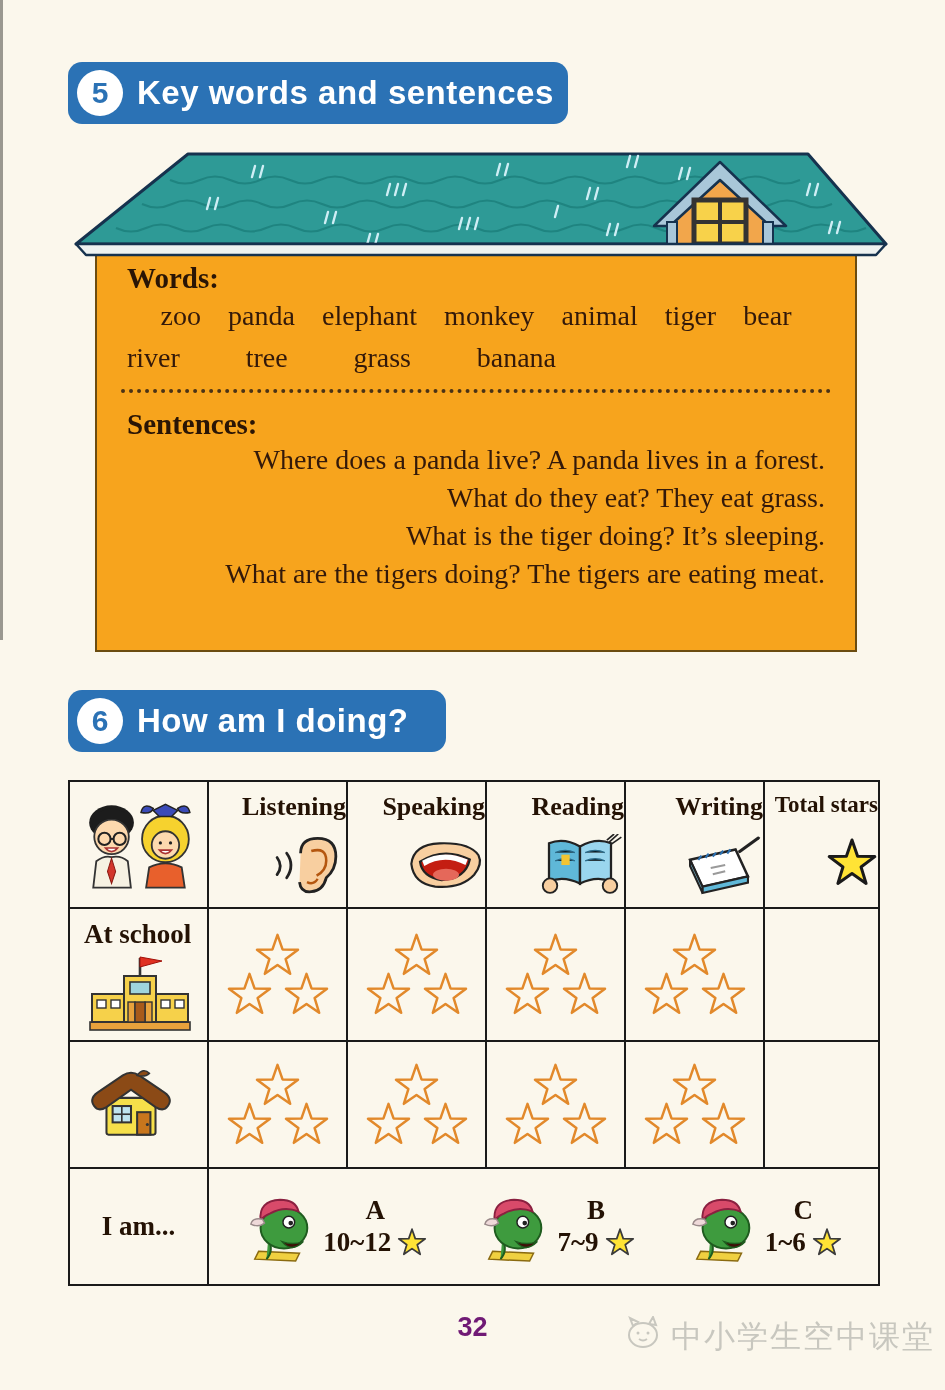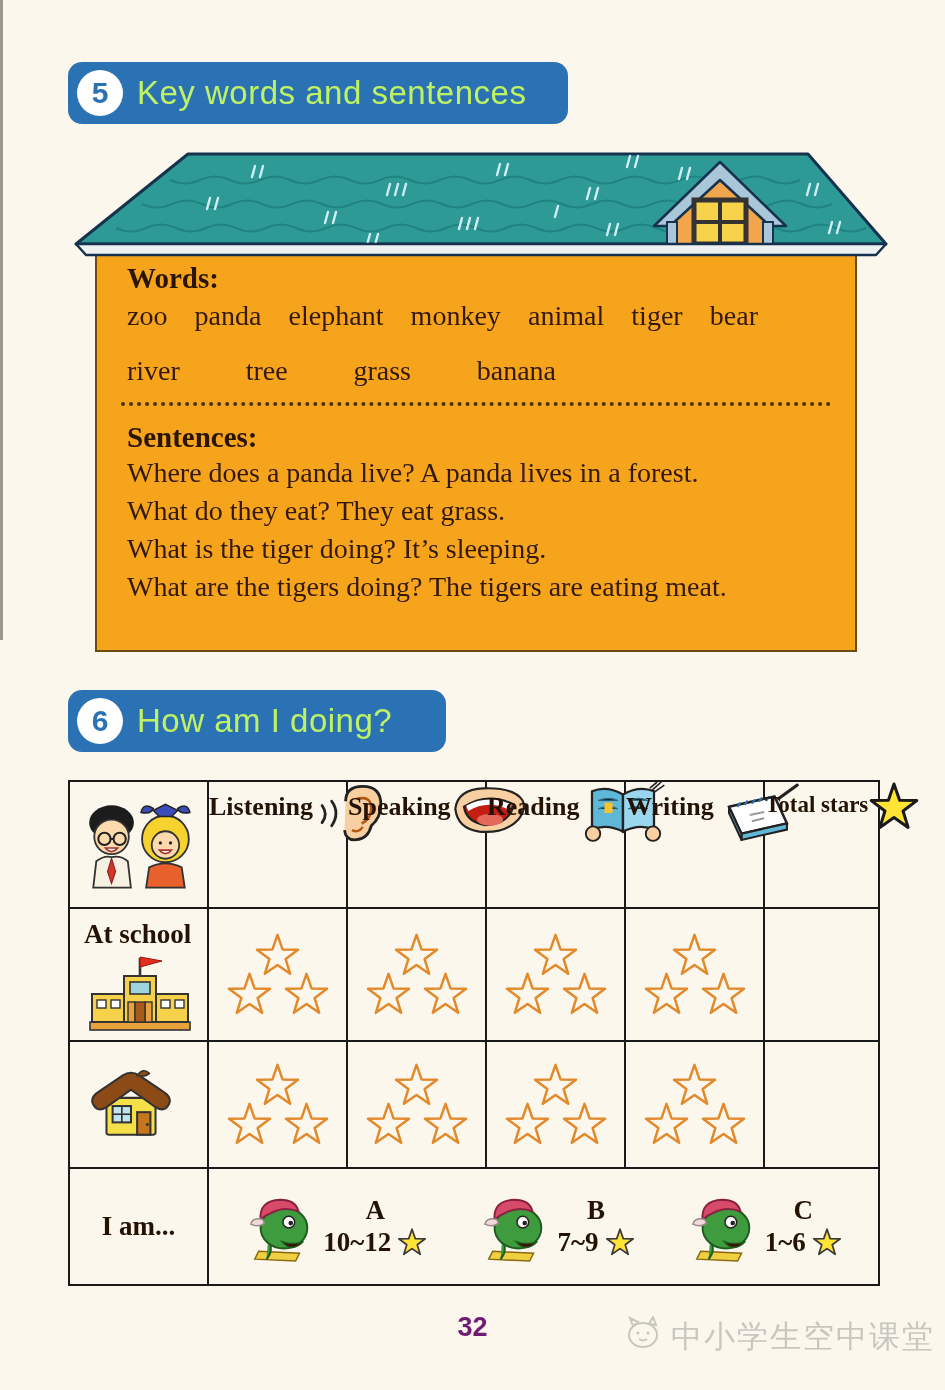--- a/index.html
+++ b/index.html
@@ -15,56 +15,56 @@
   .banner {
     position:absolute; height:62px; background:#2B72B5; border-radius:14px;
     display:flex; align-items:center; gap:14px; padding:0 20px 0 9px;
     font-family:"Liberation Sans", sans-serif;
   }
   .banner .num {
     width:46px; height:46px; border-radius:50%; background:#fff; color:#2B72B5;
     font-weight:bold; font-size:30px; display:flex; align-items:center; justify-content:center;
     flex:0 0 auto;
   }
-  .banner .title { color:#bef264; font-weight:normal; font-size:33px; letter-spacing:.5px; white-space:nowrap; }
+  .banner .title { color:#ffffff; font-weight:bold; font-size:33px; letter-spacing:.5px; white-space:nowrap; }
   #banner5 { left:68px; top:62px; width:500px; }
   #banner6 { left:68px; top:690px; width:378px; }
 
   
   #house { position:absolute; left:70px; top:140px; width:822px; height:515px; }
   #house-body {
     position:absolute; left:25px; top:96px; width:762px; height:416px;
     background:#F7A41D; border:2px solid #6b4c10; border-top:none; z-index:1;
     padding:26px 30px 0 30px;
   }
   #roof-svg { position:absolute; left:0; top:0; width:822px; height:122px; z-index:2; }
   .h-label { font-weight:bold; font-size:29px; color:#2a1505; }
   .words-line { font-size:28px; line-height:42px; color:#33190a; white-space:nowrap; }
-  .wl0 { word-spacing:.72em; }
-  .wl1 { word-spacing:2.1em;margin-top:13px; }
+  .wl0 { word-spacing:.72em;text-align:center; }
+  .wl1 { word-spacing:2.1em; }
   .wl2 { word-spacing:1.55em; }
   .dotted-divider { border-bottom:4px dotted #4a3215; margin:10px -6px 10px -6px; height:2px; }
-  .sentence { font-size:28px; line-height:38px; color:#33190a; white-space:nowrap; }
+  .sentence { font-size:28px; line-height:38px; color:#33190a; white-space:nowrap;text-align:right; }
   #sentences-block { margin-top:15px; }
 
   
   #assess-table {
     position:absolute; left:68px; top:780px; width:810px;
     border-collapse:collapse; table-layout:fixed;
   }
   #assess-table td { border:2px solid #1a1a1a; vertical-align:middle; padding:0; }
   tr.r-head td { height:127px; }
   tr.r-school td { height:133px;font-family:Liberation Serif, serif; }
   tr.r-home td { height:127px; }
   tr.r-grade td { height:117px; }
   .col-label {
     text-align:center; font-weight:bold; font-size:26px; padding-top:10px; white-space:nowrap;
   }
   .col-label.small { font-size:23px; }
-  .head-cell { display:flex; flex-direction:row; align-items:flex-start; height:100%; }
+  .head-cell { display:flex; flex-direction:column; align-items:flex-end; height:100%; }
   .head-icon { flex:1; display:flex; align-items:center; justify-content:center; }
   .row-label { font-weight:bold; font-size:27px; padding:8px 0 0 14px; }
   .row-icon { padding-left:14px; margin-top:2px; }
   .stars3 { display:flex; flex-direction:column; align-items:center; justify-content:center; height:100%; }
   .stars3 .pair { display:flex; gap:10px; margin-top:-6px; }
   svg.star-o { width:47px; height:45px; fill:none; stroke:#E2892B; stroke-width:5.5; stroke-linejoin:round; }
   svg.star-solid { width:52px; height:50px; fill:#FFE335; stroke:#1a1a1a; stroke-width:6; stroke-linejoin:round; }
   svg.star-small { width:30px; height:29px; fill:#FFE335; stroke:#3a3a3a; stroke-width:6; stroke-linejoin:round; }
   .iam-cell { text-align:center; font-weight:bold; font-size:27px; }
   .grade-strip { display:flex; align-items:center; justify-content:space-around; height:100%; padding:0 10px; }

